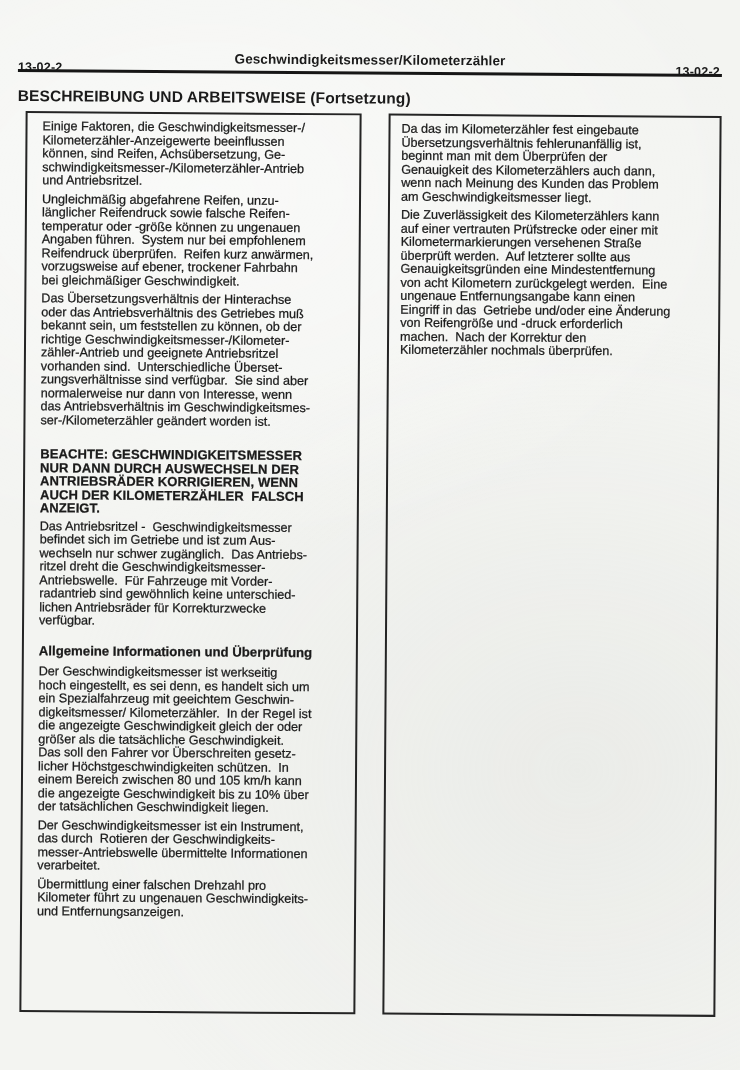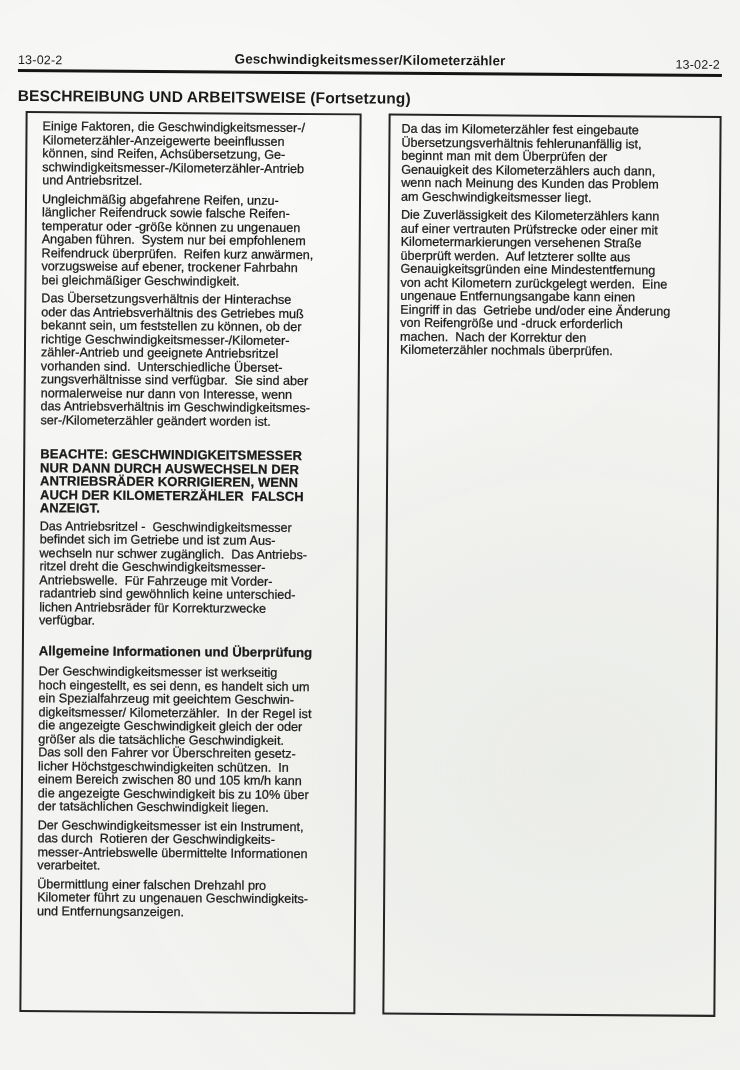--- a/index.html
+++ b/index.html
@@ -14,22 +14,22 @@
       #f3f4f1;
     font-family: "Liberation Sans", "DejaVu Sans", sans-serif;
     color: #1b1b1b;
   }
   .scan {
     position: absolute; inset: 0;
     transform: rotate(0.4deg);
     transform-origin: 20px 60px;
   }
   .hdr-num {
-    position: absolute; top: 53px;
-    font-size: 12.5px; font-weight: normal; letter-spacing: .2px;
+    position: absolute; top: 60px;
+    font-size: 12.5px; font-weight: bold; letter-spacing: .2px;
   }
   .hdr-num.left  { left: 18px; }
   .hdr-num.right { right: 20px; }
   .hdr-title {
     position: absolute; top: 50px; left: 0; width: 100%;
     text-align: center;
     font-size: 13.5px; font-weight: bold; letter-spacing: .1px;
   }
   .hdr-rule {
     position: absolute; top: 69px; left: 18px; width: 704px; height: 3px;

